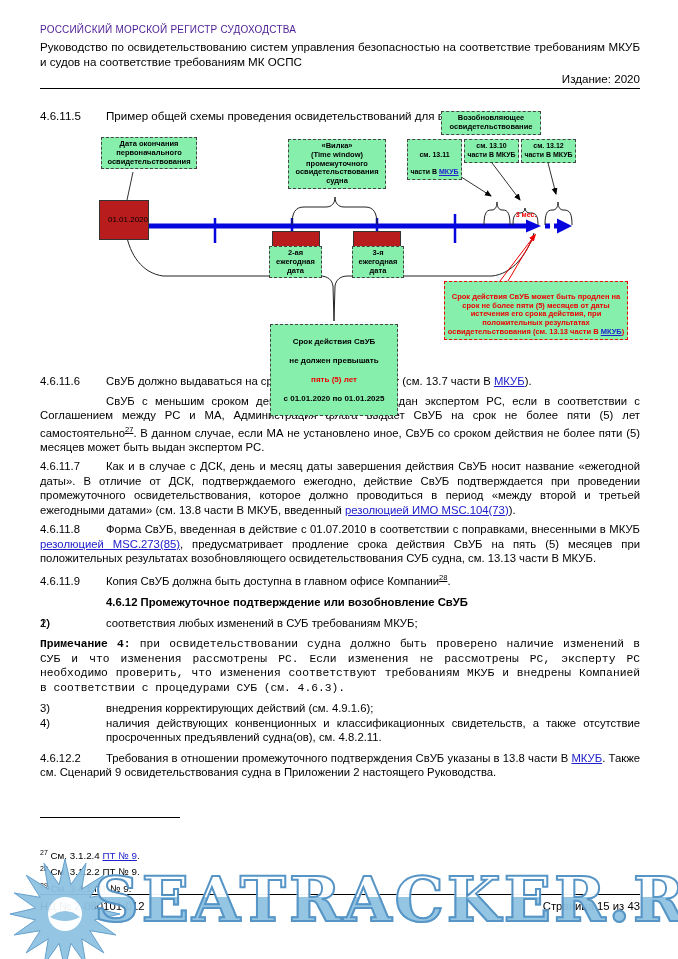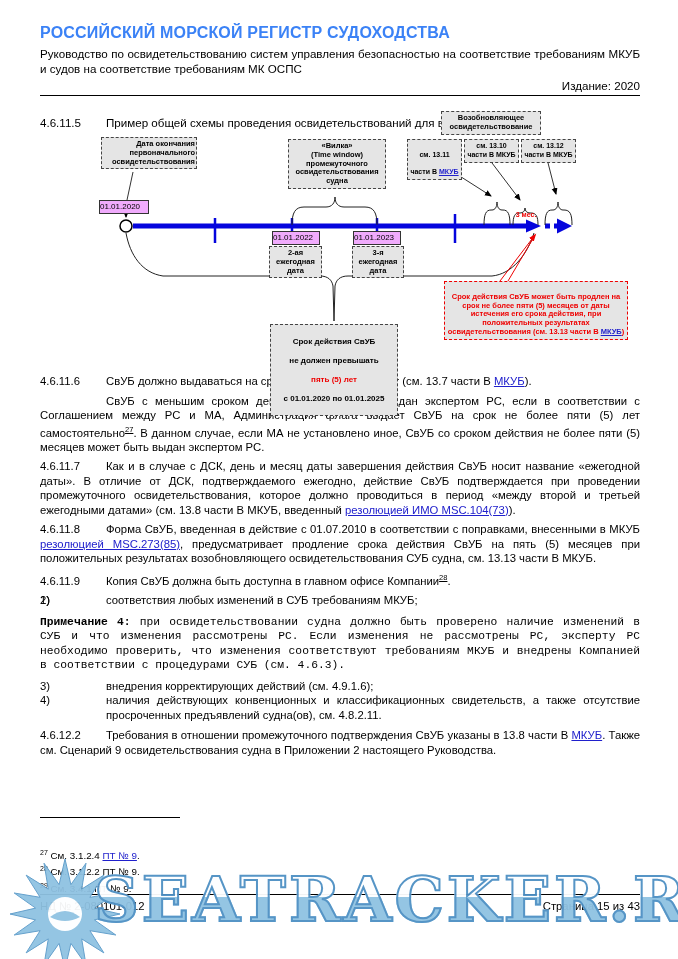--- a/index.html
+++ b/index.html
@@ -1,34 +1,34 @@
 <!DOCTYPE html>
 <html><head>
 <meta charset="utf-8">
 <style>
   html,body { margin:0; padding:0; background:#fff; }
   .page { position:relative; width:678px; height:959px; background:#fff; overflow:hidden;
           font-family:"Liberation Sans", sans-serif; color:#000; }
 
   
   .hdr { padding:24px 38px 0 40px; }
-  .org { color:#3b82f6; font-weight:bold; font-size:16px; letter-spacing:.2px; }
+  .org { color:#4c1d95; font-weight:normal; font-size:10px; letter-spacing:.2px; }
   .subtitle { font-size:11.6px; line-height:15px; margin-top:4px; text-align:justify; }
   .edition { font-size:11.6px; text-align:right; margin-top:3px; padding-bottom:3px; }
   .hrule { border-top:1.6px solid #000; }
   .secline { font-size:11.6px; margin-top:20px; }
   .pnum { display:inline-block; width:66px; }
 
   
   .diagram { position:absolute; left:0; top:100px; width:678px; height:272px; }
   .diagram svg { position:absolute; left:0; top:0; }
-  .dbox { position:absolute; background:#e5e5e5; border:1px dashed #444; text-align:center;
+  .dbox { position:absolute; background:#86efac; border:1px dashed #444; text-align:center;
           font-size:7.5px; line-height:8.8px; font-weight:bold; padding:2px 1px; white-space:pre-line; z-index:2; }
-  .dsolid { position:absolute; background:#f0abfc; border:1px solid #333; text-align:left;
-            font-size:8px; line-height:10px; font-weight:normal; padding:1px 0; z-index:2; }
+  .dsolid { position:absolute; background:#b91c1c; border:1px solid #333; text-align:right;
+            font-size:8px; line-height:10px; font-weight:normal; padding:14px 0; z-index:2; }
   .dlink { color:#2020CC; text-decoration:underline; }
   .dred  { border-color:#EE0000; color:#EE0000; }
   .months { position:absolute; color:#EE0000; font-weight:bold; font-size:7px; text-align:center; z-index:2; }
   .bline { display:block; }
   .bred { color:#EE0000; }
   .bnorm { font-weight:bold; }
 
   
   .content { position:absolute; left:40px; top:374px; width:600px; font-size:11.3px; line-height:14.5px; }
   .p  { text-align:justify; margin:0 0 5px 0; }
@@ -109,21 +109,21 @@
       <path d="M545,125 C545,114 547,110 552,110 L553,110 C556,110 558,107 558,102 C558,107 560,110 563,110 L564,110 C570,110 572,114 572,125" fill="none" stroke="#222" stroke-width="1"></path>
 
       <line x1="433" y1="59" x2="491" y2="96" stroke="#333" stroke-width="1" marker-end="url(#ah)"></line>
       <line x1="489" y1="59" x2="520" y2="100" stroke="#333" stroke-width="1" marker-end="url(#ah)"></line>
       <line x1="547" y1="59" x2="556" y2="94" stroke="#333" stroke-width="1" marker-end="url(#ah)"></line>
 
       <line x1="508" y1="181" x2="534" y2="137" stroke="#EE0000" stroke-width="1"></line>
       <line x1="500" y1="181" x2="535" y2="135" stroke="#EE0000" stroke-width="1" marker-end="url(#ahr)"></line>
     </svg>
 
-    <div class="dbox" style="left:101px; top:37px; width:92px;text-align:right;">Дата окончания
+    <div class="dbox" style="left:101px; top:37px; width:92px;">Дата окончания
 первоначального
 освидетельствования</div>
     <div class="dsolid" style="left:99px; top:100px; width:48px;">01.01.2020</div>
 
     <div class="dbox" style="left:288px; top:39px; width:94px;">«Вилка»
 (Time window)
 промежуточного
 освидетельствования
 судна</div>
 
@@ -177,20 +177,21 @@
     </p>
 
     <p class="p">
       <span class="pnum">4.6.11.8</span><span>Форма СвУБ, введенная в действие с 01.07.2010 в соответствии с поправками, внесенными в МКУБ </span><span class="lnk">резолюцией MSC.273(85)</span><span>, предусматривает продление срока действия СвУБ на пять (5) месяцев при положительных результатах возобновляющего освидетельствования СУБ судна, см. 13.13 части В МКУБ.</span>
     </p>
 
     <p class="p">
       <span class="pnum">4.6.11.9</span><span>Копия СвУБ должна быть доступна в главном офисе Компании</span><sup class="fn">28</sup><span>.</span>
     </p>
 
+    <div class="h12">4.6.12 Промежуточное подтверждение или возобновление СвУБ</div>
 
 
     <p class="li">
       <span class="num">1)</span>
     </p>
     <p class="li mb">
       <span class="num">2)</span><span>соответствия любых изменений в СУБ требованиям МКУБ;</span>
     </p>
 
     <p class="note">

